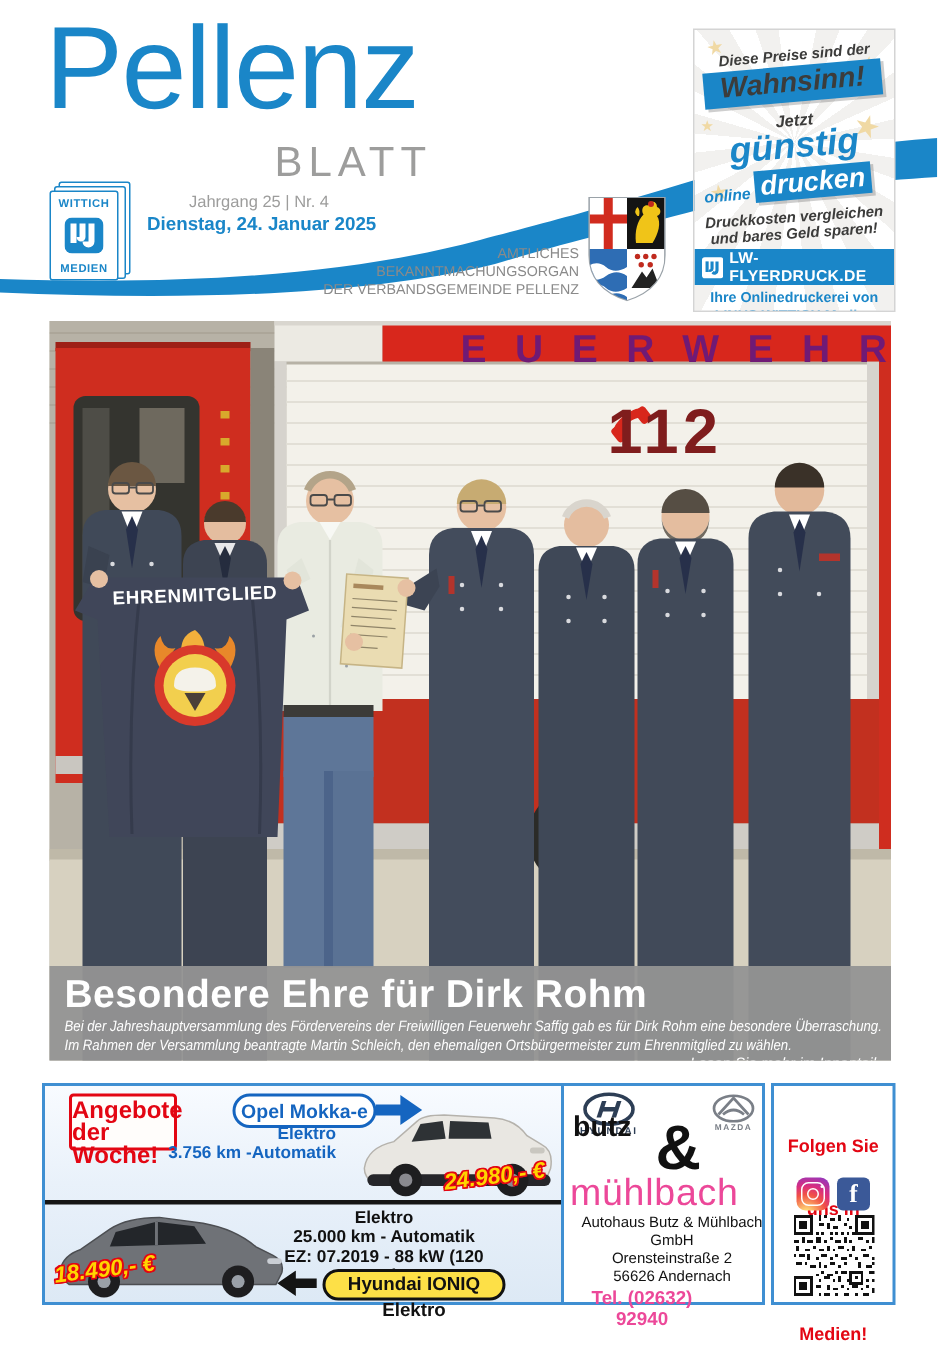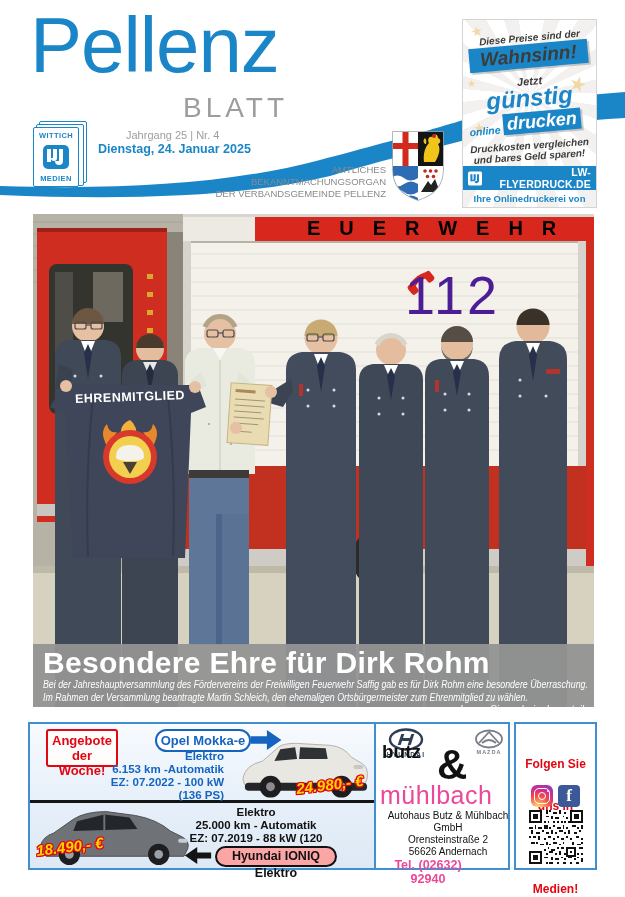--- a/index.html
+++ b/index.html
@@ -25,47 +25,47 @@
   .wlogo .t{font-size:7.5px;font-weight:bold;color:#1a86c8;letter-spacing:.4px;}
 
   
   .printad{left:462px;top:19px;width:133px;height:187px;background:
       repeating-conic-gradient(from 0deg at 50% 40%, #ffffff 0 11deg, #f2f1ef 11deg 22deg);
       border:1px solid #d4d4d4;z-index:5;overflow:hidden;}
   .printad .star{position:absolute;color:#f0d9a4;}
   .printad .ln{position:absolute;width:100%;text-align:center;color:#3c3c3b;}
   .bluebanner{background:#1a86c8;color:#fff;box-shadow:2px 2px 0 rgba(60,60,60,.25);}
   .lwbar{position:absolute;left:0;top:146px;width:100%;height:24px;background:#1a86c8;display:flex;align-items:center;gap:4px;padding:0 5px;box-sizing:border-box;}
-  .lwbar .dom{color:#fff;font-weight:bold;font-size:10.5px;letter-spacing:.2px;text-align:right;}
+  .lwbar .dom{color:#fff;font-weight:bold;font-size:10.5px;letter-spacing:.2px;}
   .printad .foot{position:absolute;left:0;top:173px;width:100%;text-align:center;color:#1a86c8;font-size:9.5px;line-height:11.5px;font-weight:bold;}
 
   
   .photo{left:33px;top:214px;width:561px;height:493px;background:#b7b2a6;}
-  .bannertext{left:274px;top:3px;font-size:20px;font-weight:bold;color:#000000;letter-spacing:19px;white-space:nowrap;}
+  .bannertext{left:274px;top:3px;font-size:26px;font-weight:bold;color:#701a75;letter-spacing:19px;white-space:nowrap;}
   .num112{left:372px;top:50px;display:flex;align-items:center;gap:8px;}
-  .num112 span{font-size:54px;font-weight:normal;color:#4c1d95;letter-spacing:3px;}
+  .num112 span{font-size:42px;font-weight:bold;color:#7f1d1d;letter-spacing:3px;}
   .shirttxt{left:32px;top:176px;width:130px;text-align:center;font-size:12.5px;font-weight:bold;color:#fff;letter-spacing:.5px;transform:rotate(-2deg);}
 
   .story{position:absolute;left:0;bottom:0;width:100%;height:63px;background:rgba(148,148,148,.95);color:#fff;padding:2px 10px;box-sizing:border-box;overflow:hidden;}
-  .story h1{margin:0;font-size:30px;line-height:33px;letter-spacing:.3px;}
+  .story h1{margin:0;font-size:26px;line-height:33px;letter-spacing:.3px;}
   .story .tease{font-style:italic;font-size:10px;line-height:12.5px;white-space:nowrap;transform:scaleX(.88);transform-origin:0 0;}
   .story .more{font-style:italic;font-size:10px;text-align:right;margin-top:0px;}
 
   
   .bigad{left:28px;top:722px;width:482px;height:148px;box-sizing:border-box;border:2px solid #3f8fd2;
          background:linear-gradient(180deg,#f8fbff,#e9f1fa 45%,#dde9f5);}
   .divider{left:374px;top:722px;width:2px;height:148px;background:#3f8fd2;z-index:3;}
   .dealer{left:376px;top:724px;width:132px;height:144px;background:#fff;z-index:2;}
   .socialbox{left:514px;top:722px;width:83px;height:148px;box-sizing:border-box;border:2px solid #3f8fd2;background:#fff;}
 
   .badge{left:46px;top:729px;width:68px;height:32px;border:2px solid #e30613;border-radius:3px;background:#fffdfb;
-         color:#e30613;font-weight:bold;font-size:13px;line-height:15px;text-align:center;padding-top:2px;box-sizing:content-box;z-index:2;}
+         color:#e30613;font-weight:bold;font-size:16px;line-height:15px;padding-top:2px;box-sizing:content-box;z-index:2;}
   .pill1{left:155px;top:729px;width:92px;height:19px;border:2px solid #1565c0;border-radius:12px;background:#fff;
          color:#1565c0;font-weight:bold;font-size:13px;text-align:center;line-height:19px;z-index:2;}
-  .pill2{left:215px;top:846px;width:118px;height:17px;border:2px solid #111;border-radius:11px;background:#fca5a5;
+  .pill2{left:215px;top:846px;width:118px;height:17px;border:2px solid #111;border-radius:11px;background:#fde047;
          color:#111;font-weight:bold;font-size:12.5px;text-align:center;line-height:17px;z-index:2;}
   .specs1{left:90px;top:750px;width:134px;text-align:right;color:#1565c0;font-weight:bold;font-size:11.5px;line-height:13px;z-index:2;}
   .specs2{left:185px;top:806px;width:142px;text-align:center;color:#111;font-weight:bold;font-size:11.5px;line-height:13px;z-index:2;}
   .price{font-style:italic;font-weight:bold;font-size:15px;color:#ffd500;z-index:3;white-space:nowrap;
          text-shadow:1px 0 #e30613,-1px 0 #e30613,0 1px #e30613,0 -1px #e30613,1px 1px #e30613,-1px -1px #e30613,1px -1px #e30613,-1px 1px #e30613;}
   .blackline{left:30px;top:800px;width:344px;height:3px;background:#151515;z-index:1;}
 
   .brandword{position:absolute;text-align:center;font-weight:bold;}
   .butz1{left:382px;top:741px;font-size:19px;font-weight:bold;color:#111;letter-spacing:0;}
   .butzamp{left:437px;top:741px;font-size:42px;font-weight:bold;color:#111;}
@@ -428,22 +428,21 @@
     <div>Angebote</div>
     <div>der Woche!</div>
   </div>
 
   <div class="abs pill1">Opel Mokka-e</div>
   <svg class="abs" style="left:250px;top:730px;z-index:2" width="32" height="20" viewBox="0 0 34 22">
     <path d="M0,7 H18 V0 L34,11 L18,22 V15 H0 Z" fill="#1565c0"></path>
   </svg>
   <div class="abs specs1">
     <div>Elektro</div>
-    <div>6.153 km -Automatik</div>
-    <div>EZ: 07.2022 - 100 kW (136 PS)</div>
+    <div>3.756 km -Automatik</div>
   </div>
 
   <svg class="abs" style="left:235px;top:731px;z-index:1" width="138" height="72" viewBox="0 0 140 72">
     <path d="M8,48 Q10,34 28,30 L44,16 Q48,12 62,12 L96,14 Q110,15 118,26 L128,32 Q136,36 134,48 L130,58 H14 Q8,54 8,48 Z" fill="#e9e7e2" stroke="#b5b2ac"></path>
     <path d="M46,18 L61,16 L63,28 L40,30 Z" fill="#2e3235"></path>
     <path d="M66,16 L92,17 L94,28 L65,28 Z" fill="#2e3235"></path>
     <rect x="10" y="52" width="124" height="8" rx="4" fill="#26262a"></rect>
     <circle cx="36" cy="56" r="11" fill="#1e1e20"></circle>
       <circle cx="36" cy="56" r="4.5" fill="#8a8a90"></circle>
     <circle cx="108" cy="56" r="11" fill="#1e1e20"></circle>

